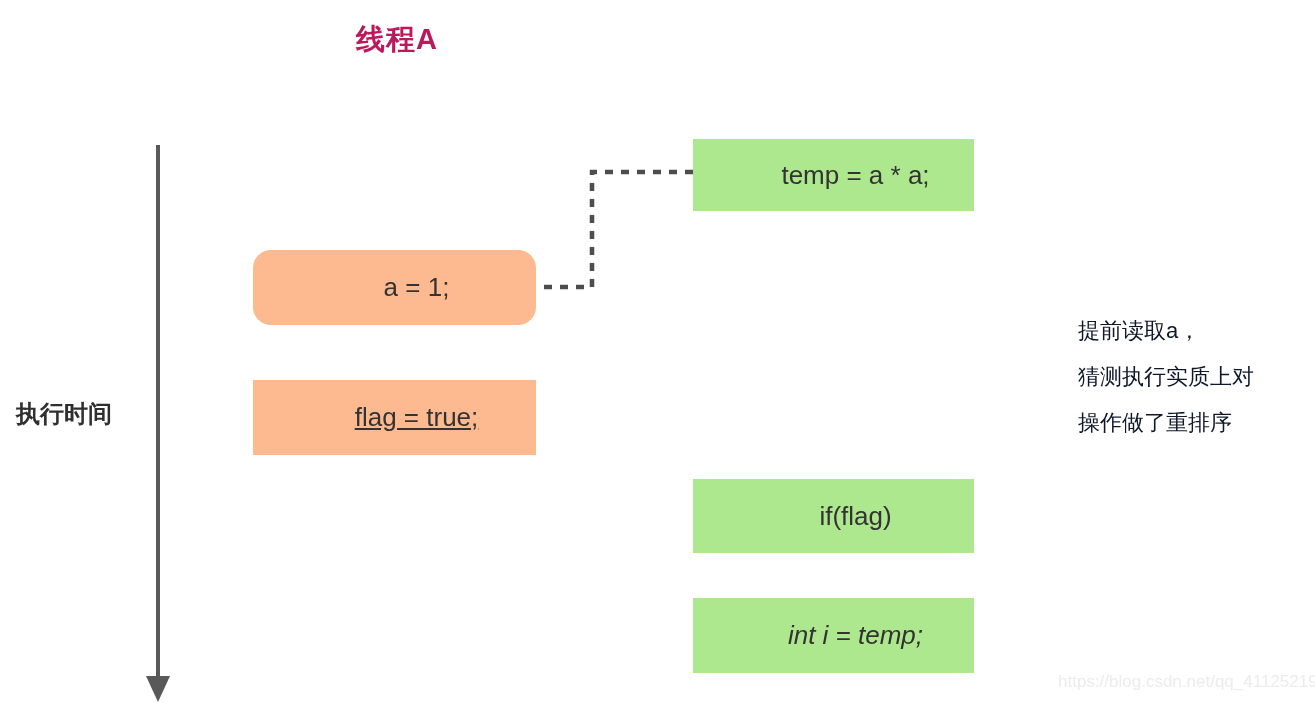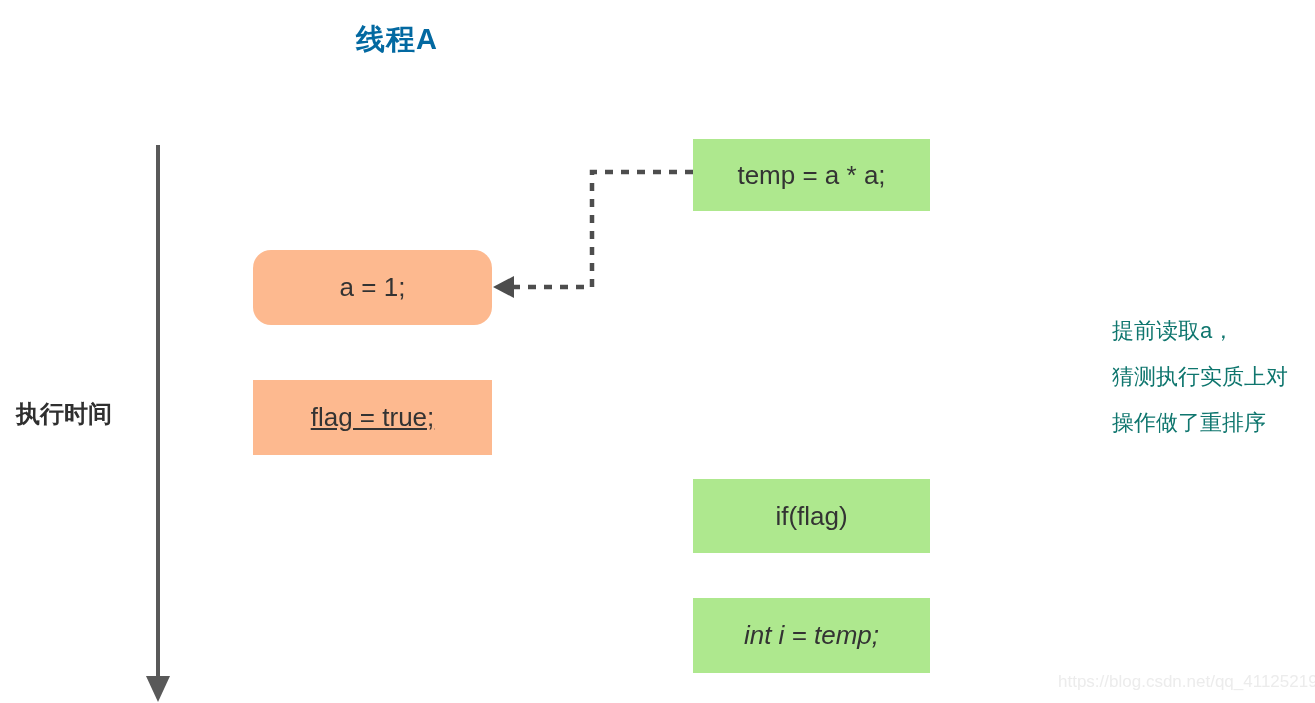--- a/index.html
+++ b/index.html
@@ -16,21 +16,21 @@
     overflow: hidden;
   }
 
   .thread-header {
     position: absolute;
     top: 20px;
     width: 200px;
     text-align: center;
     font-size: 29px;
     font-weight: bold;
-    color: #0369a1;
+    color: #be185d;
     letter-spacing: 1px;
   }
   #header-thread-a { left: 297px; }
   #header-thread-b { left: 710px; }
 
   .timeline-label {
     position: absolute;
     left: 16px;
     top: 398px;
     font-size: 24px;
@@ -38,20 +38,21 @@
     color: #2f2f2f;
   }
 
   .code-box {
     position: absolute;
     display: flex;
     align-items: center;
     justify-content: center;
     font-size: 26px;
     color: #333333;
+    padding-left: 44px;
   }
   .box-orange { background: #fdb98f; }
   .box-green  { background: #aee88e; }
 
   #box-temp { left: 693px; top: 139px; width: 237px; height: 72px; }
   #box-a1   { left: 253px; top: 250px; width: 239px; height: 75px; border-radius: 18px; }
   #box-flag { left: 253px; top: 380px; width: 239px; height: 75px; text-decoration: underline; }
   #box-if   { left: 693px; top: 479px; width: 237px; height: 74px; }
   #box-int  { left: 693px; top: 598px; width: 237px; height: 75px; font-style: italic; }
 
@@ -62,23 +63,22 @@
     height: 703px;
     pointer-events: none;
   }
 
   .annotation {
     position: absolute;
     left: 1078px;
     top: 308px;
     font-size: 22px;
     line-height: 46px;
-    color: #0f766e;
+    color: #0f172a;
     white-space: nowrap;
-    margin-left: 34px;
   }
 
   .watermark {
     position: absolute;
     left: 1058px;
     top: 672px;
     font-size: 17px;
     color: #ececec;
     white-space: nowrap;
   }

